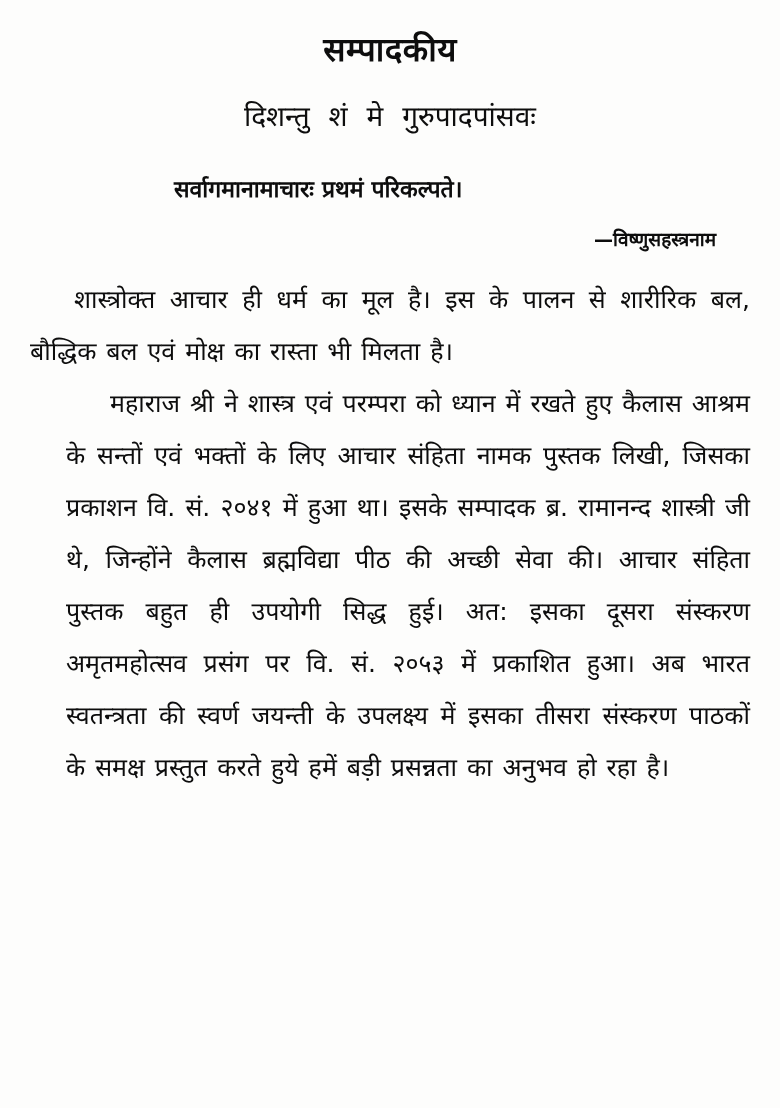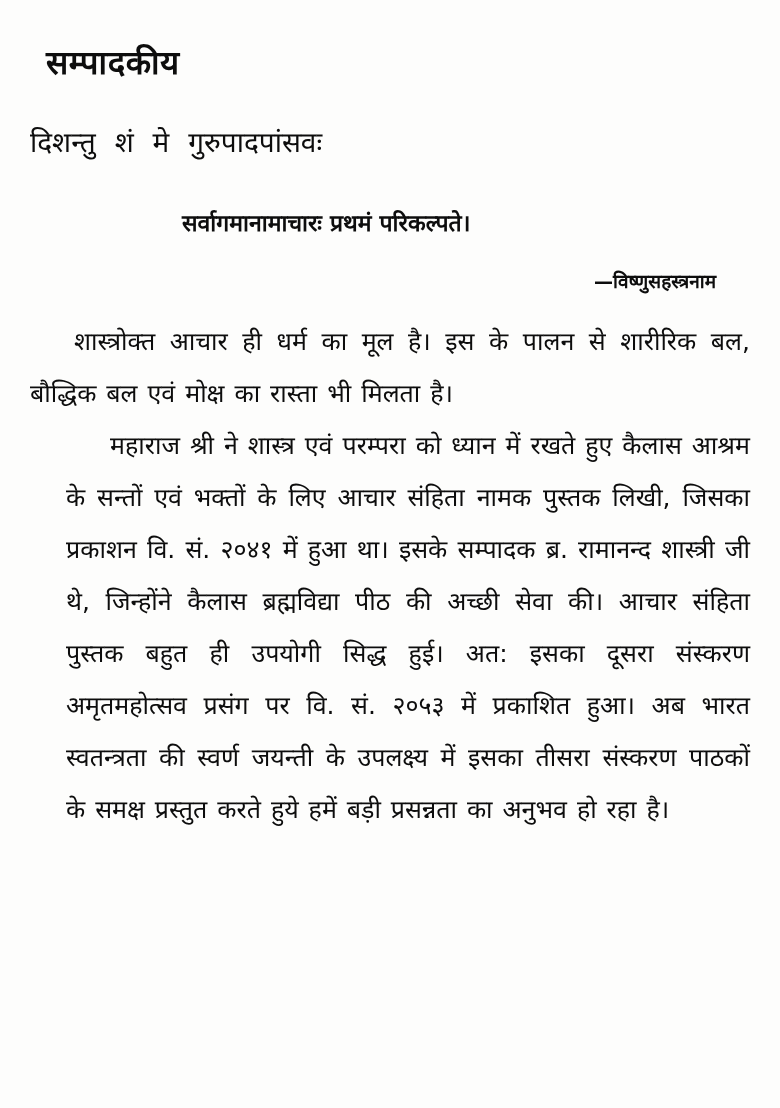--- a/index.html
+++ b/index.html
@@ -29,42 +29,44 @@
   .page-inner {
     position: absolute;
     left: 30px;
     top: 0;
     width: 720px;
     height: 1108px;
   }
 
   
   .doc-title {
-    margin: 16px;
+    margin: 3px;
     padding-top: 26px;
+    text-align: center;
     font-weight: 700;
     font-size: 33px;
     letter-spacing: 0.5px;
     line-height: 1.25;
     font-family: "DejaVu Sans", "Liberation Sans", sans-serif;
   }
 
   
   .doc-subtitle {
     margin: 0;
     padding-top: 26px;
+    text-align: center;
     font-weight: 400;
     font-size: 28px;
     line-height: 1.25;
     word-spacing: 10px;
   }
 
   
   .verse-block {
-    margin: 12px;
+    margin: 4px;
     padding-top: 32px;
     padding-left: 140px;
     padding-right: 80px;
   }
   .verse-line {
     font-size: 23px;
     font-weight: 700;
     line-height: 1.72;
     white-space: nowrap;
     text-align: left;

